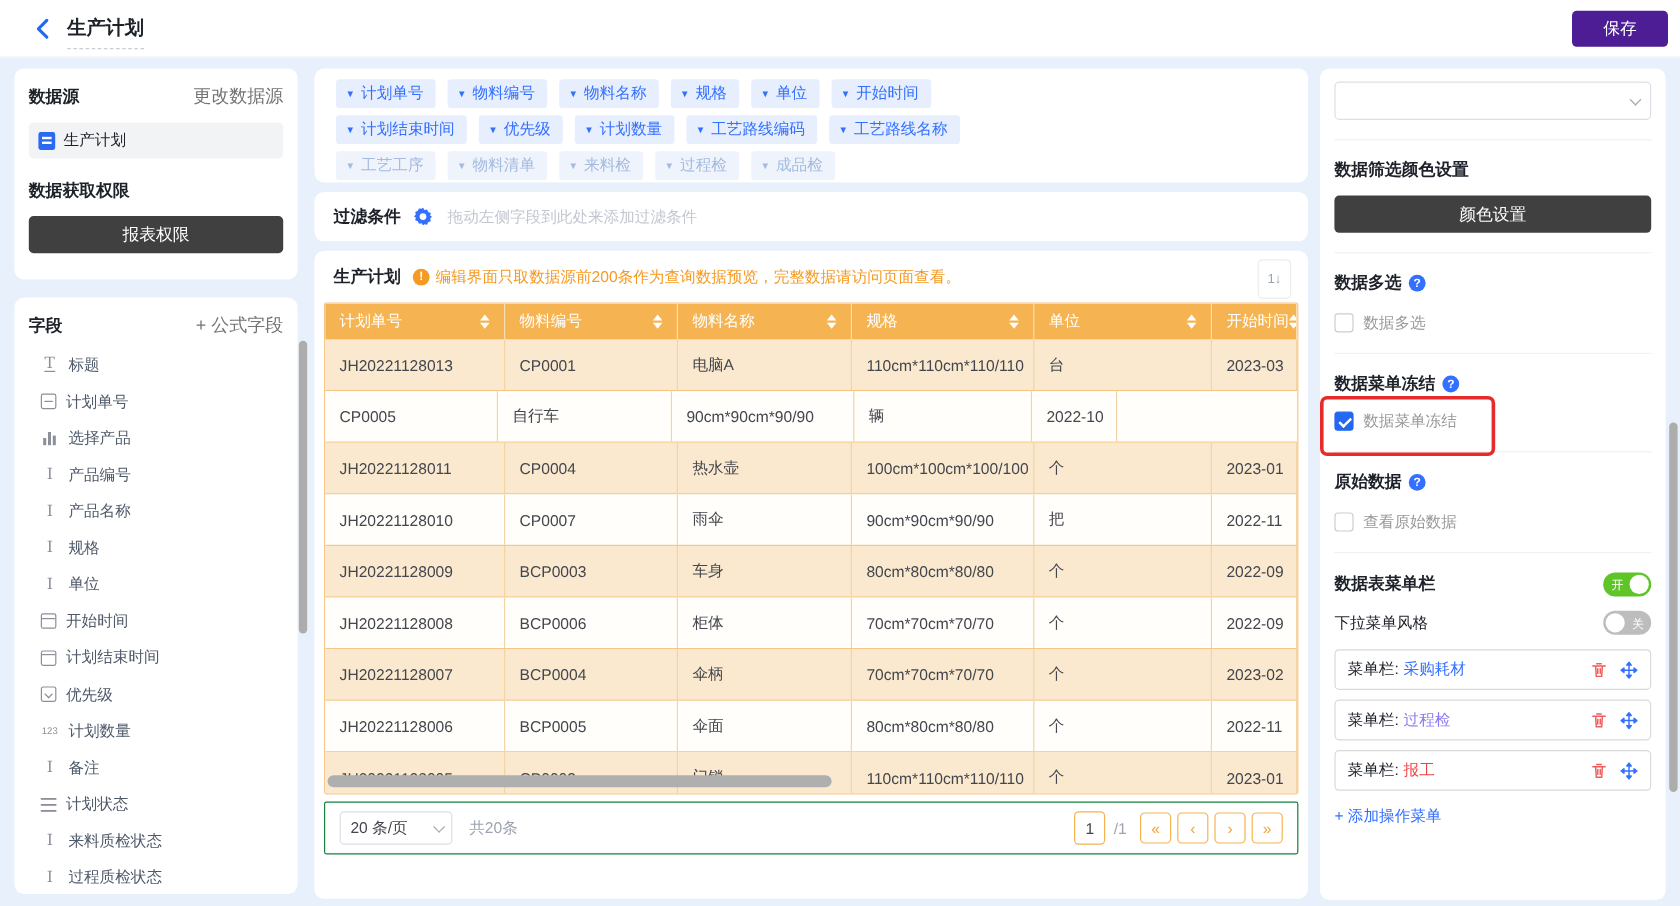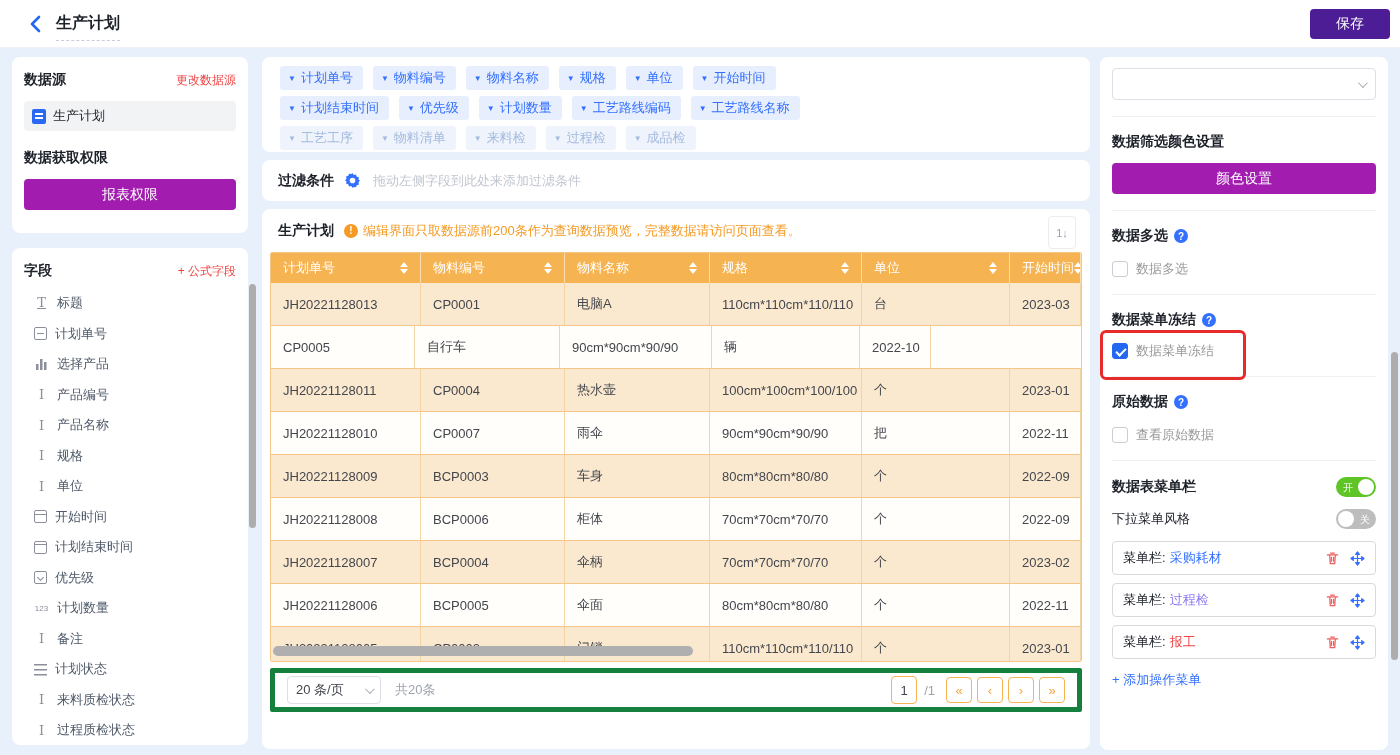--- a/index.html
+++ b/index.html
@@ -12,26 +12,26 @@
   .back { position:absolute; left:26px; top:14px; width:20px; height:20px; cursor:pointer; }
   .page-title { position:absolute; left:56px; top:13px; font-size:16px; font-weight:bold; color:#1D2129; border-bottom:1px dashed #C9CDD4; padding-bottom:6px; }
   .save-btn { position:absolute; right:10px; top:9px; width:80px; height:30px; background:#4c1d95; color:#fff; border:none; border-radius:4px; font-size:14px; cursor:pointer; }
 
   .panel { position:absolute; background:#fff; border-radius:8px; }
 
   
   .p-datasource { left:12px; top:57px; width:236px; height:176px; padding:14px 12px; }
   .row-between { display:flex; justify-content:space-between; align-items:center; }
   .sec-title { font-size:14px; font-weight:bold; color:#1D2129; }
-  .link { color:#ef4444; font-size:12px; cursor:pointer; }
+  .link { color:#737373; font-size:15px; cursor:pointer; }
   .ds-item { margin-top:12px; height:30px; background:#F2F3F5; border-radius:4px; display:flex; align-items:center; padding:0 8px; gap:7px; cursor:pointer; }
   .doc-icon { width:14px; height:15px; background:#2A6AF2; border-radius:2px; position:relative; flex:0 0 auto; }
   .doc-icon::after { content:""; position:absolute; left:3px; top:4px; width:8px; height:2px; background:#fff; box-shadow:0 4px 0 #fff; }
   .perm-title { margin-top:18px; }
-  .blue-btn { margin-top:12px; width:100%; height:31px; background:#a21caf; color:#fff; border:none; border-radius:4px; font-size:14px; cursor:pointer; }
+  .blue-btn { margin-top:12px; width:100%; height:31px; background:#404040; color:#fff; border:none; border-radius:4px; font-size:14px; cursor:pointer; }
 
   .p-fields { left:12px; top:248px; width:236px; height:497px; padding:14px 12px 8px 12px; }
   .field-list { margin-top:8px; position:relative; }
   .field-item { height:30.5px; display:flex; align-items:center; gap:8px; padding-left:10px; color:#4E5969; cursor:grab; }
   .fi { width:15px; height:15px; flex:0 0 auto; color:#8A8F99; display:flex; align-items:center; justify-content:center; font-size:12px; }
   .fi-text::before { content:"I"; font-family:"DejaVu Serif",serif; font-size:13px; }
   .fi-title::before { content:"T"; font-family:"DejaVu Serif",serif; font-size:13px; border-bottom:1px solid #8A8F99; line-height:11px; }
   .fi-number { font-size:8px; letter-spacing:0; }
   .fi-form, .fi-date, .fi-select { border:1.2px solid #8A8F99; border-radius:2px; width:13px; height:13px; position:relative; }
   .fi-form::after { content:""; position:absolute; left:2px; top:5px; width:7px; height:1.2px; background:#8A8F99; }
@@ -68,21 +68,21 @@
   .t-cell { flex:0 0 auto; padding:0 12px; display:flex; align-items:center; overflow:hidden; white-space:nowrap; }
   .t-hcell { color:#fff; justify-content:space-between; border-right:1px solid rgba(255,255,255,.55); cursor:pointer; }
   .sorter { display:flex; flex-direction:column; gap:2px; }
   .sorter i { width:0; height:0; border-left:4px solid transparent; border-right:4px solid transparent; }
   .sorter .up { border-bottom:5px solid #fff; }
   .sorter .dn { border-top:5px solid #fff; }
   .t-brow { height:43px; background:#FFFEFB; border-bottom:1px solid #F5C687; cursor:pointer; }
   .t-brow.alt { background:#FBE9CF; }
   .t-brow .t-cell { border-right:1px solid #F3D4A4; color:#43464D; }
   .hscroll { position:absolute; left:2px; bottom:5px; width:420px; height:10px; background:#AFAFAF; border-radius:5px; }
-  .pager { position:absolute; left:8px; right:8px; top:459px; height:44px; border:5px solid #15803d; border-radius:2px; display:flex; align-items:center; padding:0 12px; background:#fff; }
+  .pager { position:absolute; left:8px; right:8px; top:459px; height:44px; border:1px solid #15803d; border-radius:2px; display:flex; align-items:center; padding:0 12px; background:#fff; }
   .psize { width:94px; height:28px; border:1px solid #DCDFE6; border-radius:4px; display:flex; align-items:center; justify-content:space-between; padding:0 8px; color:#43464D; cursor:pointer; }
   .chev { width:7px; height:7px; border-right:1.5px solid #A8ABB2; border-bottom:1.5px solid #A8ABB2; transform:rotate(45deg) translateY(-2px); }
   .ptotal { color:#9DA3AE; margin-left:14px; }
   .pright { margin-left:auto; display:flex; align-items:center; gap:5px; }
   .pinput { width:26px; height:28px; border:1px solid #F6B351; border-radius:4px; text-align:center; color:#43464D; font-size:13px; }
   .pof { color:#9DA3AE; margin:0 6px 0 2px; }
   .pbtn { width:26px; height:26px; border:1px solid #F6B351; border-radius:4px; background:#fff; color:#F6A23C; font-size:13px; display:flex; align-items:center; justify-content:center; cursor:pointer; }
 
   
   .p-right { left:1100px; top:57px; width:288px; height:693px; padding:11px 12px; }

